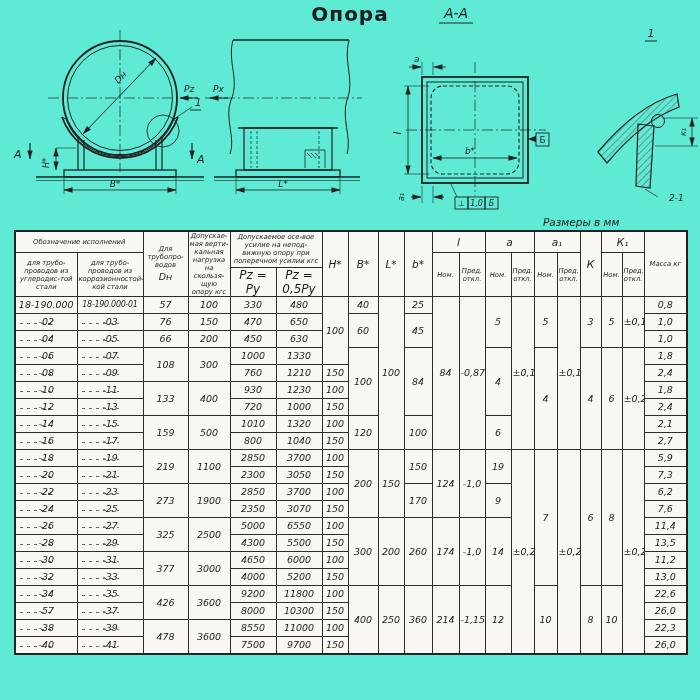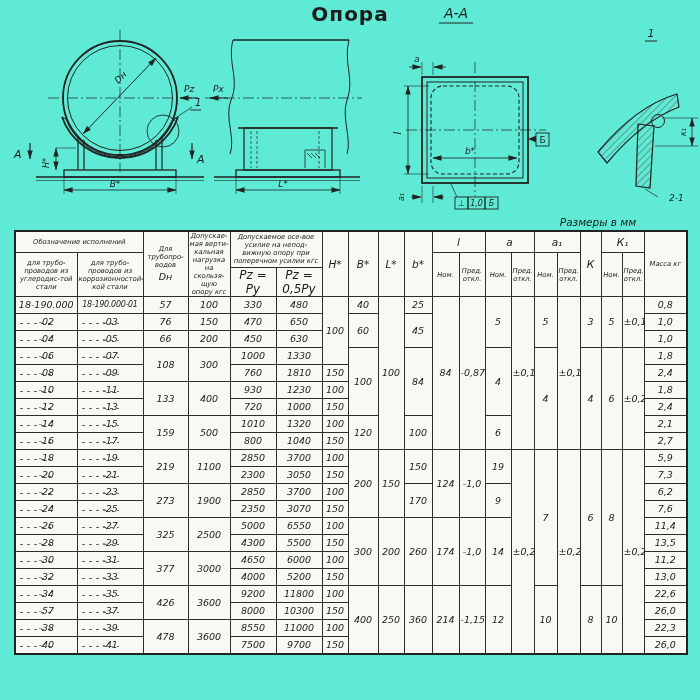--- a/index.html
+++ b/index.html
@@ -8,21 +8,21 @@
     background:#5eead4;color:#1c1c1c;overflow:hidden;
     font-family:"DejaVu Sans",sans-serif;
   }
   .page-title{
     position:absolute;top:2px;left:0;width:100%;text-align:center;
     font-size:20px;font-weight:bold;letter-spacing:1px;
     font-family:"DejaVu Sans",sans-serif;
   }
   .dim-note{
     position:absolute;top:216px;left:543px;width:110px;
-    font-size:10.5px;font-style:italic;text-align:center;
+    font-size:10.5px;font-style:italic;
   }
   svg text{fill:#1c1c1c;stroke:none;font-style:italic;font-family:"DejaVu Sans",sans-serif;}
   svg .sect{font-style:normal;}
   table.spec{
     position:absolute;left:14px;top:230px;width:672px;
     border-collapse:collapse;table-layout:fixed;
     background:#faf8f3;
   }
   table.spec th,table.spec td{
     border:1px solid #2d2d2d;vertical-align:middle;text-align:center;
@@ -289,21 +289,21 @@
           <td rowspan="6">4</td>
           <td rowspan="6">4</td>
           <td rowspan="6">6</td>
           <td rowspan="6">±0,2</td>
           <td>1,8</td>
         </tr>
         <tr>
           <td class="lead">-08</td>
           <td class="lead">-09</td>
           <td>760</td>
-          <td>1810</td>
+          <td>1210</td>
           <td>150</td>
           <td>2,4</td>
         </tr>
         <tr>
           <td class="lead">-10</td>
           <td class="lead">-11</td>
           <td rowspan="2">133</td>
           <td rowspan="2">400</td>
           <td>930</td>
           <td>1230</td>

